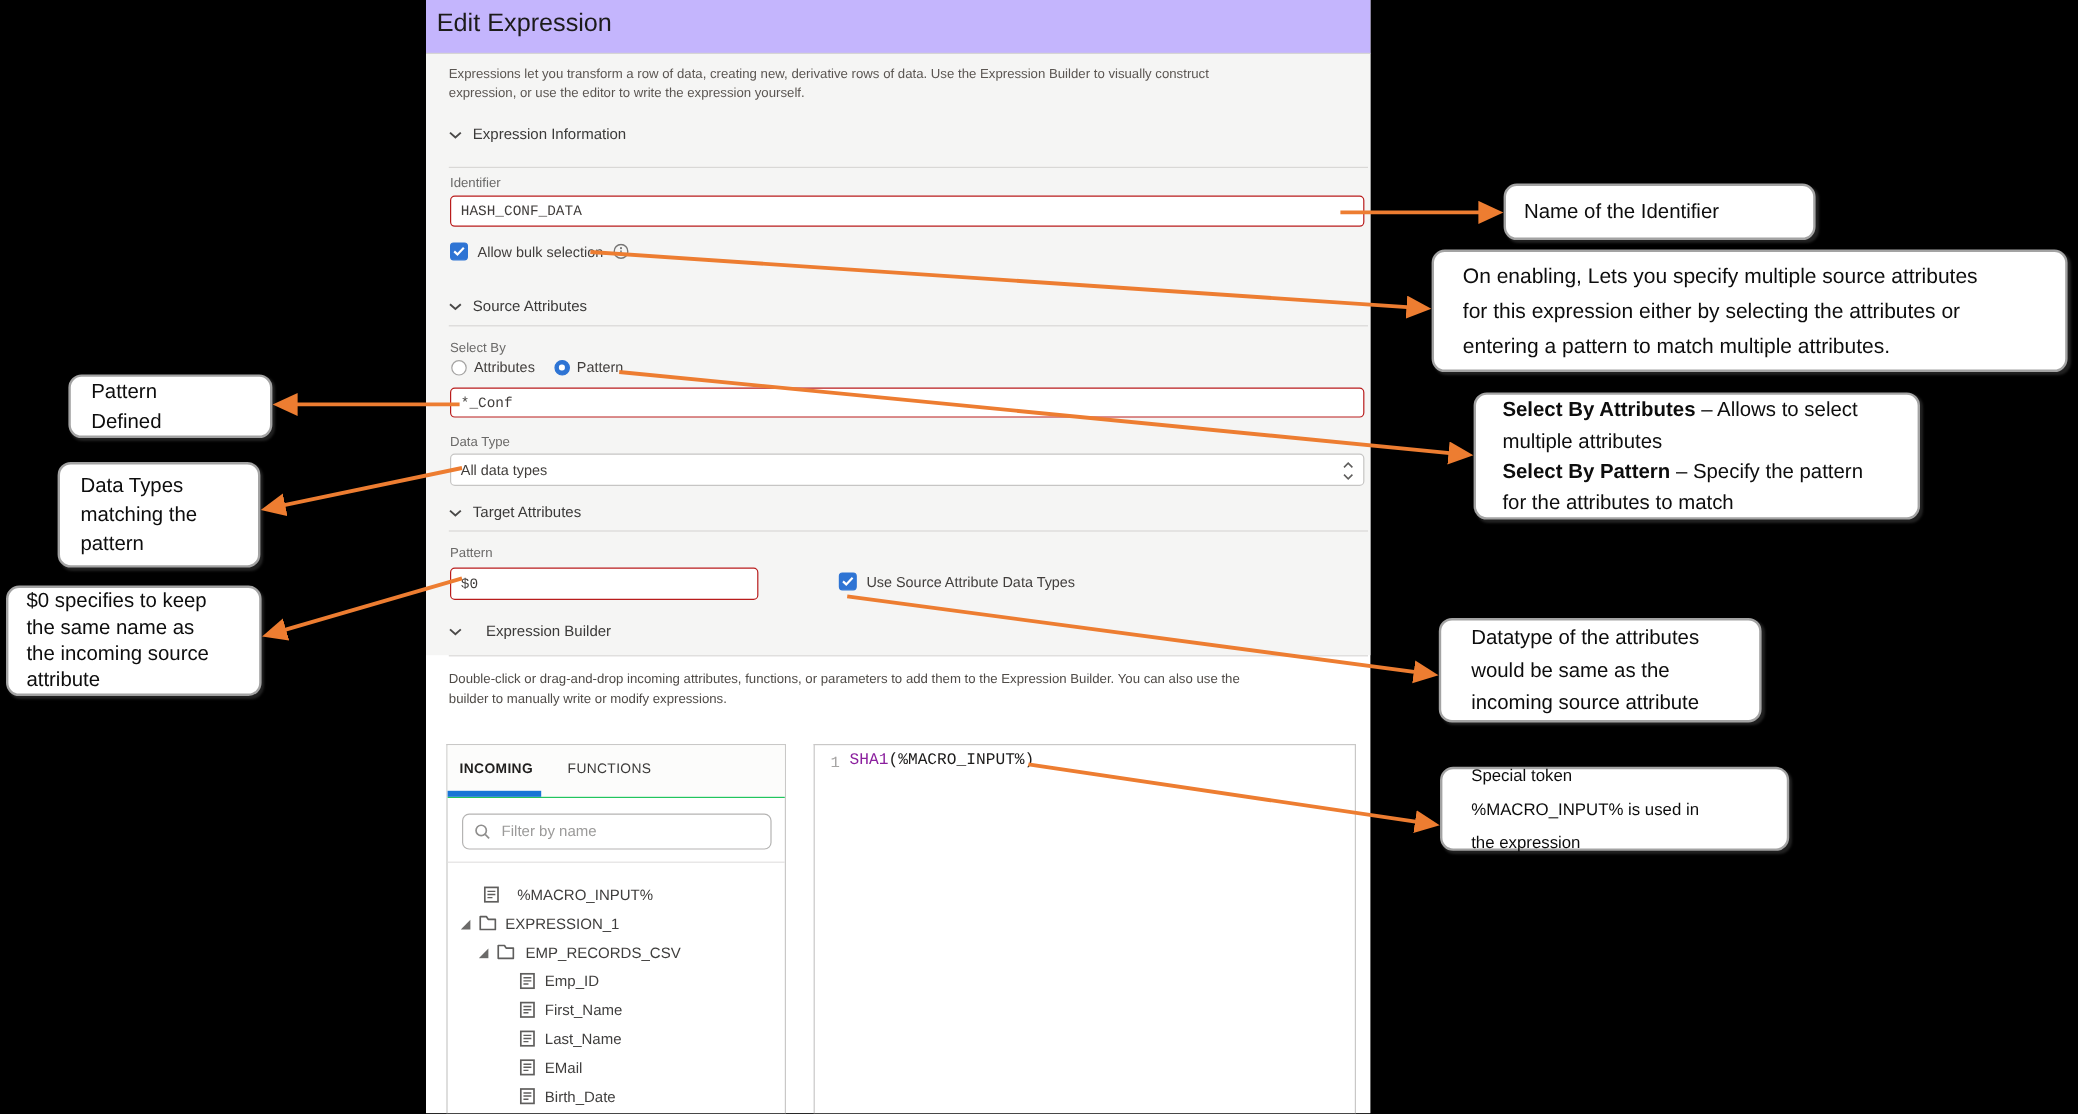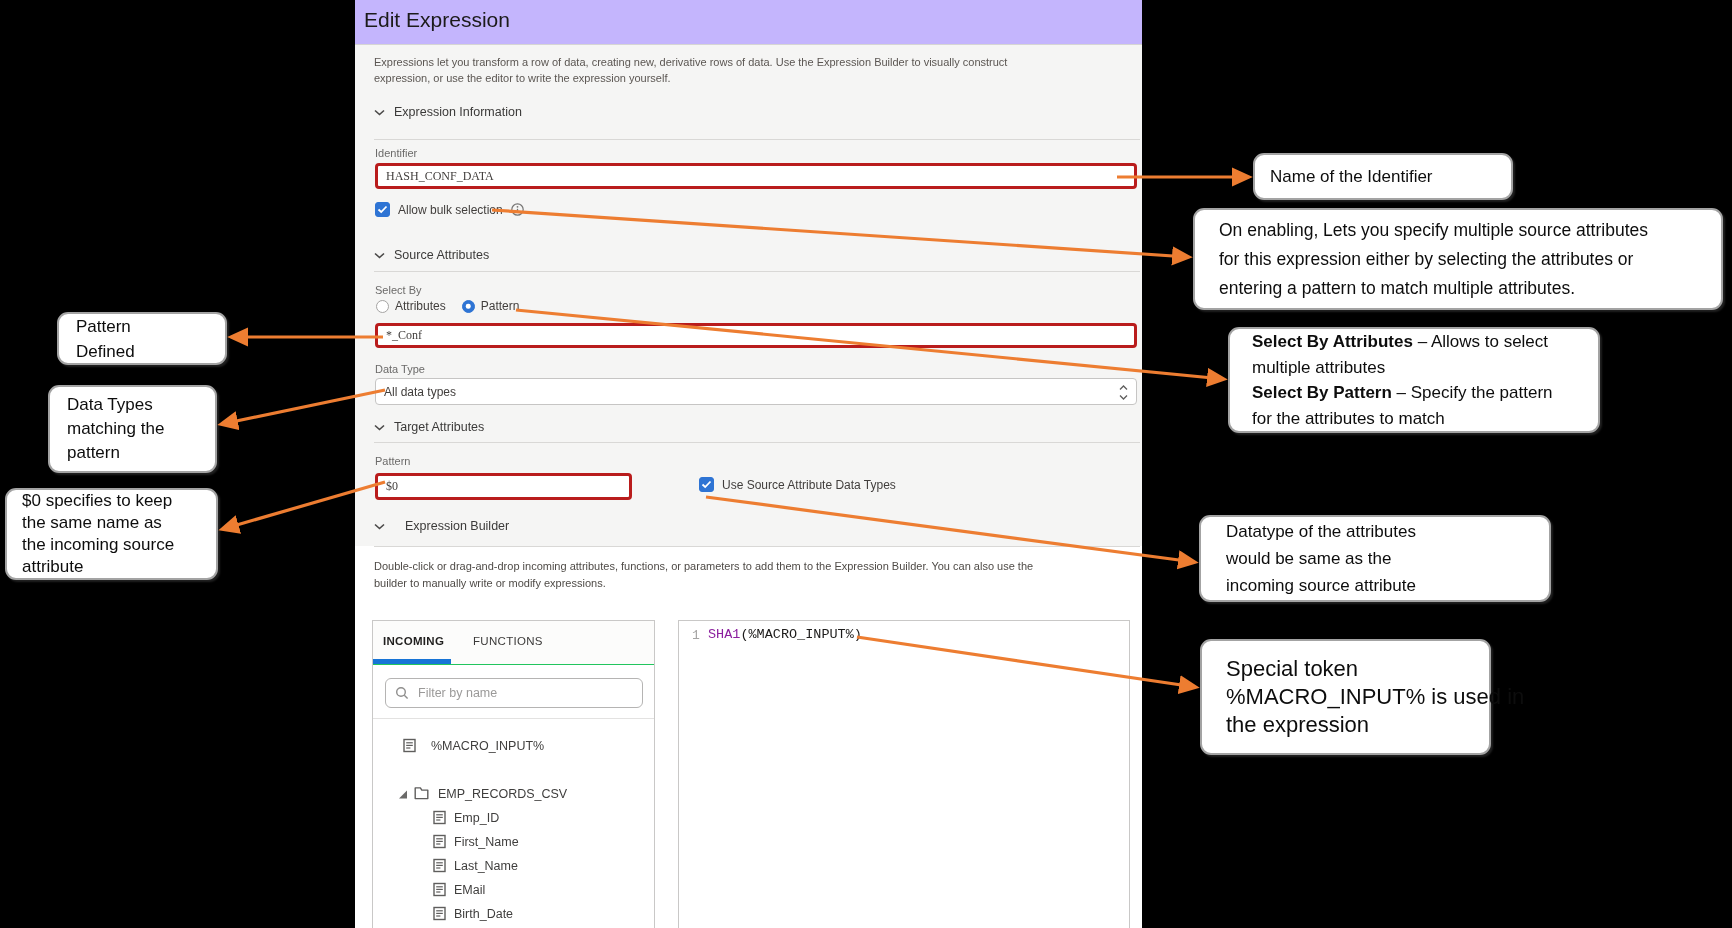--- a/index.html
+++ b/index.html
@@ -17,22 +17,22 @@
   .desc{position:absolute;left:19px;top:55px;width:660px;font-size:11px;line-height:15.5px;color:#5b5652;margin:0;}
   .sec{position:absolute;left:19px;display:flex;align-items:center;gap:9px;font-size:12.5px;color:#3b3a39;}
   #sec1{top:105px;} #sec2{top:248px;} #sec3{top:420px;} #sec4{top:519px;gap:20px;}
   .sep{position:absolute;left:19px;right:2px;height:0;border-top:1px solid #d9d8d6;}
   #sep1{top:139px;} #sep2{top:271px;} #sep3{top:442px;} #sep4{top:546px;}
   .flabel{position:absolute;font-size:11px;color:#6b6a69;}
   #lbl-identifier{left:20px;top:147px;}
   #lbl-selectby{left:20px;top:284px;}
   #lbl-datatype{left:20px;top:363px;}
   #lbl-pattern{left:20px;top:455px;}
-  .tinput{position:absolute;background:#fff;border:3px solid #b91c1c;border-radius:4px;font-size:12px;color:#403d3b;
-          padding:0 8px;font-family:Liberation Serif, serif;box-sizing:border-box;outline:none;}
+  .tinput{position:absolute;background:#fff;border:1px solid #b91c1c;border-radius:4px;font-size:12px;color:#403d3b;
+          padding:0 8px;font-family:Liberation Mono, monospace;box-sizing:border-box;outline:none;}
   #inp-identifier{left:20px;top:163px;right:5px;height:26px;}
   #inp-srcpattern{left:20px;top:323px;right:5px;height:25px;}
   #inp-tgtpattern{left:20px;top:473px;width:257px;height:27px;}
   .selectbox{position:absolute;left:20px;top:378px;right:5px;height:27px;background:#fff;border:1px solid #c6c5c4;
              border-radius:4px;display:flex;align-items:center;padding:0 8px;font-size:12px;color:#403d3b;box-sizing:border-box;}
   .stepper{position:absolute;right:8px;top:5px;line-height:0;}
   .cbrow{position:absolute;display:flex;align-items:center;gap:8px;}
   #row-bulk{left:20px;top:202px;}
   #row-usesource{left:344px;top:477px;}
   .checkbox{width:15px;height:15px;border-radius:3px;border:1px solid #9d9c9b;background:#fff;display:flex;
@@ -74,22 +74,22 @@
 
   
   .callout{position:absolute;background:#fff;border:2px solid #a3a3a3;border-radius:11px;color:#0d0d0d;
            display:flex;flex-direction:column;justify-content:center;box-sizing:border-box;z-index:4;
            box-shadow:2px 2px 2px rgba(130,130,130,0.25);}
   .cline{white-space:nowrap;}
   .cline .b{font-weight:bold;}
   #co-identifier{left:1253px;top:153px;width:260px;height:47px;padding-left:15px;font-size:17px;}
   #co-bulk{left:1193px;top:208px;width:530px;height:102px;padding-left:24px;font-size:17.5px;line-height:29px;}
   #co-selectby{left:1228px;top:327px;width:372px;height:106px;padding-left:22px;font-size:17px;line-height:25.5px;}
-  #co-datatype{left:1199px;top:515px;width:352px;height:87px;padding-left:25px;font-size:17px;line-height:27px;}
-  #co-token{left:1200px;top:639px;width:291px;height:116px;padding-left:24px;font-size:22px;line-height:28px;}
+  #co-datatype{left:1199px;top:515px;width:269px;height:87px;padding-left:25px;font-size:17px;line-height:27px;}
+  #co-token{left:1200px;top:639px;width:291px;height:70px;padding-left:24px;font-size:14px;line-height:28px;}
   #co-patterndef{left:57px;top:312px;width:170px;height:53px;padding-left:17px;font-size:17px;line-height:25px;}
   #co-datatypes{left:48px;top:385px;width:169px;height:88px;padding-left:17px;font-size:17px;line-height:24px;}
   #co-dollar0{left:5px;top:488px;width:213px;height:92px;padding-left:15px;font-size:17px;line-height:22px;}
 </style>
 </head>
 <body>
 
 <div class="canvas">
 
   <div class="dialog">
@@ -196,20 +196,29 @@
       <div id="tree">
           <div class="tree-row" style="top: 113px;">
             <span class="tree-ic" style="left: 30px;"><svg width="13" height="15" viewBox="0 0 13 15">
                 <rect x="1" y="1.5" width="11" height="12" fill="none" stroke="#5f5e5d" stroke-width="1.4"></rect>
                 <line x1="3.2" y1="4.8" x2="9.8" y2="4.8" stroke="#5f5e5d" stroke-width="1.2"></line>
                 <line x1="3.2" y1="7.4" x2="9.8" y2="7.4" stroke="#5f5e5d" stroke-width="1.2"></line>
                 <line x1="3.2" y1="10" x2="7.4" y2="10" stroke="#5f5e5d" stroke-width="1.2"></line>
               </svg></span>
             <span class="tree-label" style="left: 58px;">%MACRO_INPUT%</span>
           </div>
+          <div class="tree-row" style="top: 137px;">
+            <span class="tree-tri" style="left: 11px;"><svg width="9" height="9">
+                <polygon points="8,0.5 8,8.5 0,8.5" fill="#6b6a69"></polygon>
+              </svg></span>
+            <span class="tree-ic" style="left: 26px;"><svg width="15" height="14" viewBox="0 0 15 14">
+                <path d="M1.2 12.6 V1.9 h5.2 l1.4 2.2 h6 v8.5 z" fill="none" stroke="#5f5e5d" stroke-width="1.4" stroke-linejoin="round"></path>
+              </svg></span>
+            <span class="tree-label" style="left: 48px;">EXPRESSION_1</span>
+          </div>
           <div class="tree-row" style="top: 161px;">
             <span class="tree-tri" style="left: 26px;"><svg width="9" height="9">
                 <polygon points="8,0.5 8,8.5 0,8.5" fill="#6b6a69"></polygon>
               </svg></span>
             <span class="tree-ic" style="left: 41px;"><svg width="15" height="14" viewBox="0 0 15 14">
                 <path d="M1.2 12.6 V1.9 h5.2 l1.4 2.2 h6 v8.5 z" fill="none" stroke="#5f5e5d" stroke-width="1.4" stroke-linejoin="round"></path>
               </svg></span>
             <span class="tree-label" style="left: 65px;">EMP_RECORDS_CSV</span>
           </div>
           <div class="tree-row" style="top: 185px;">

